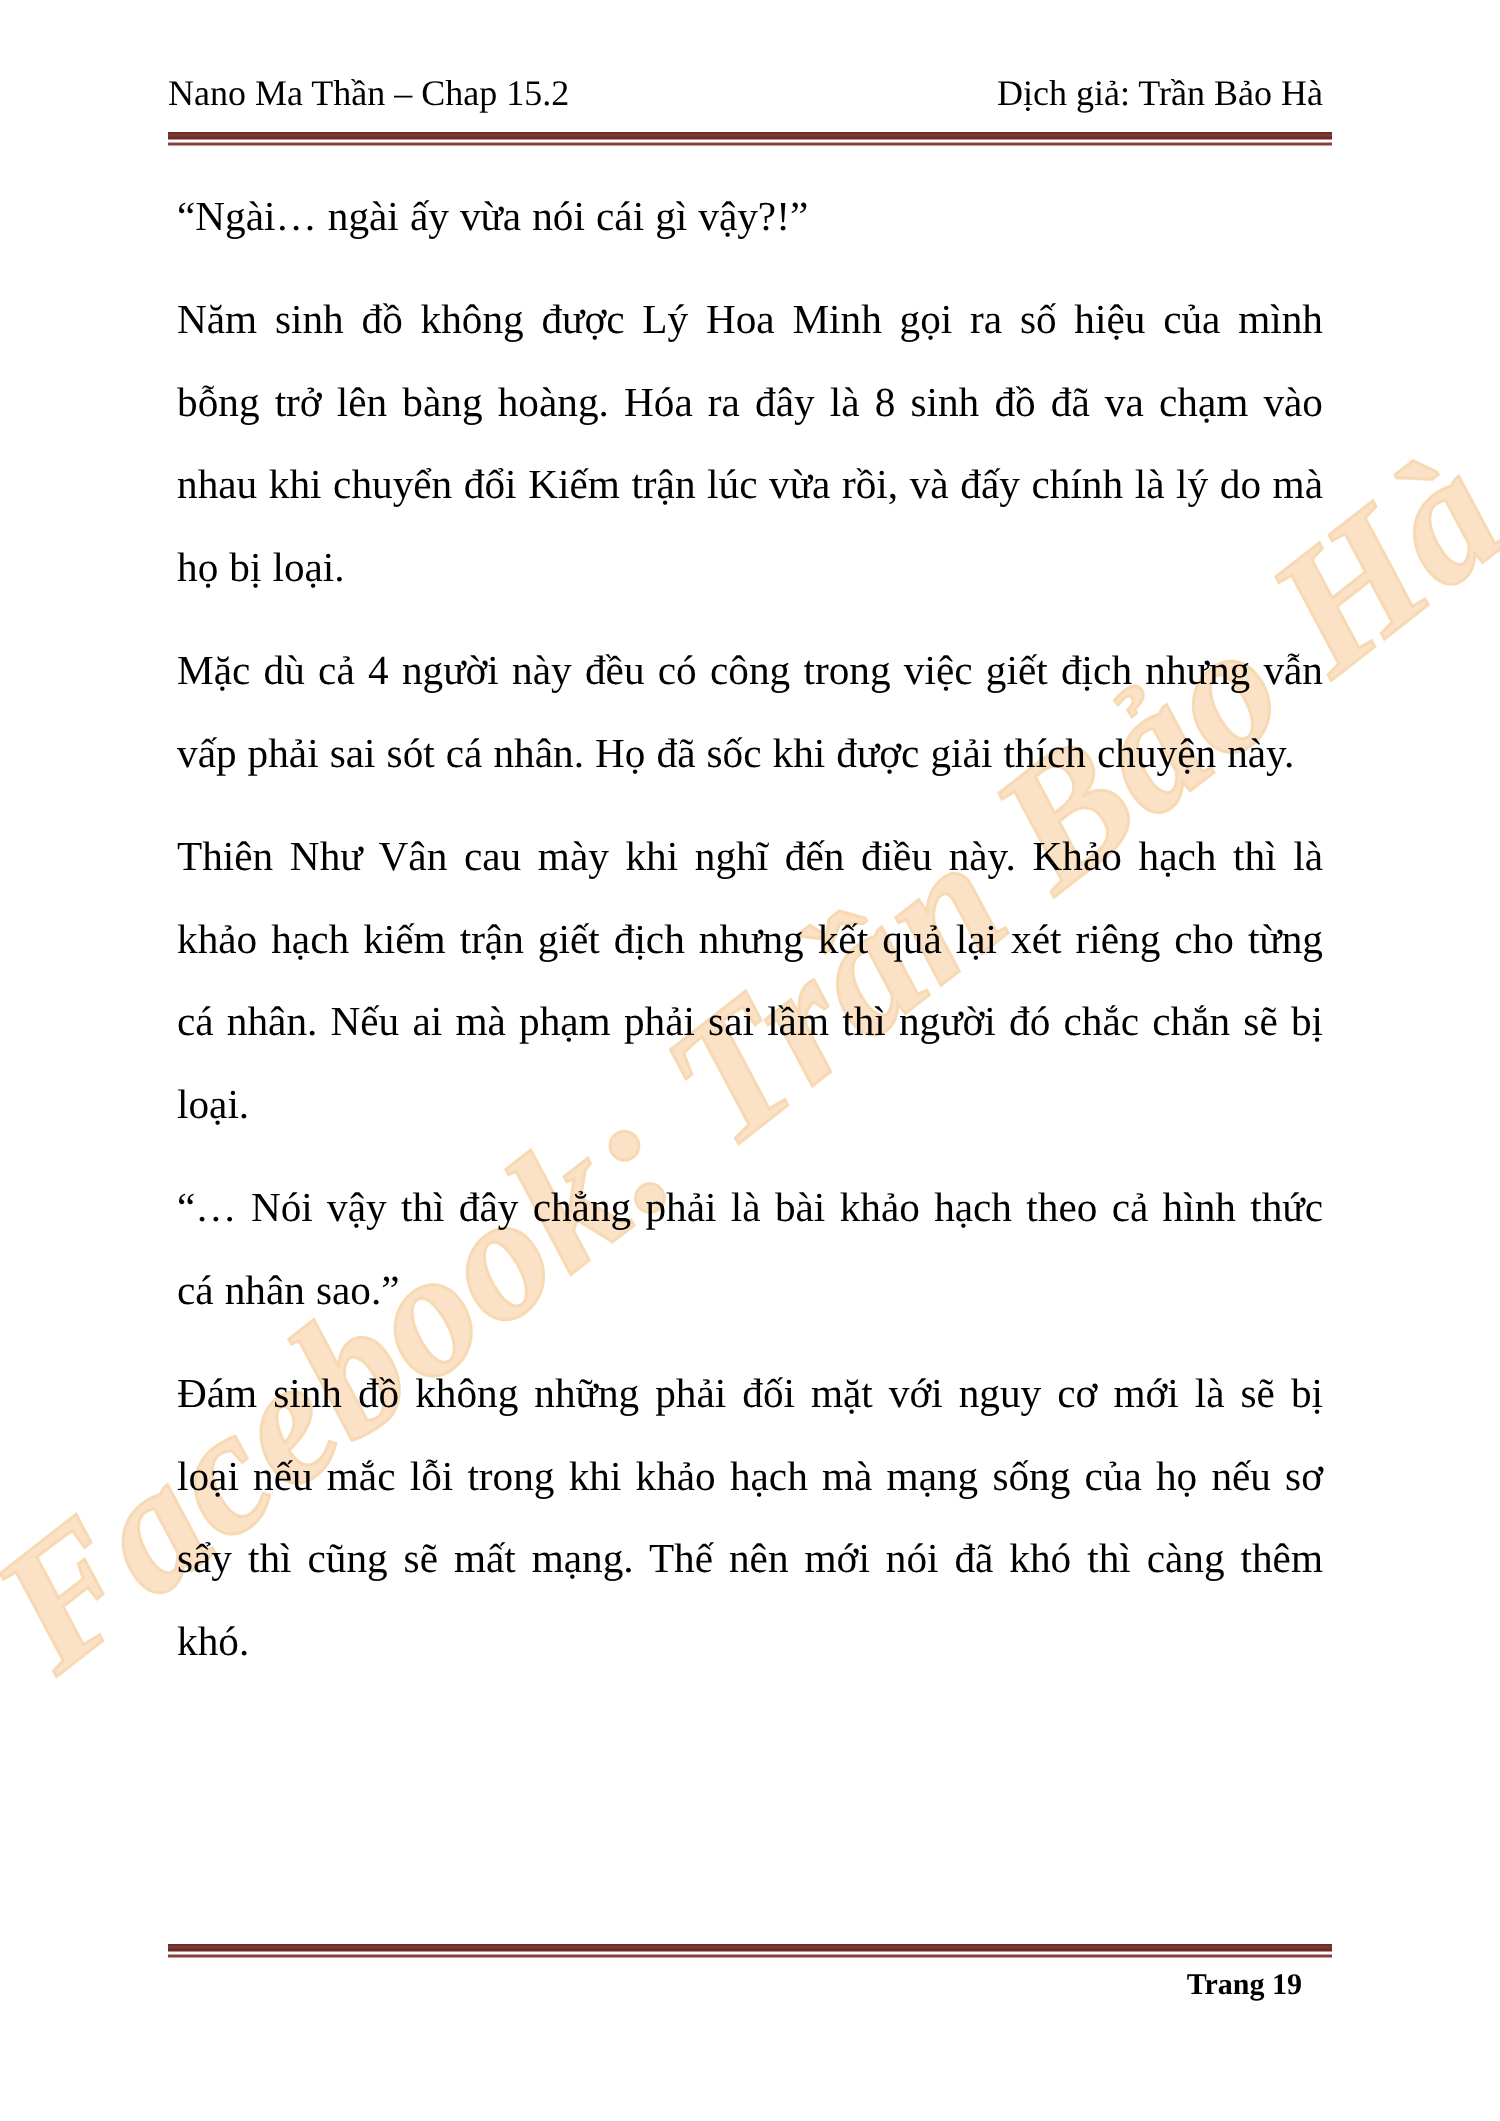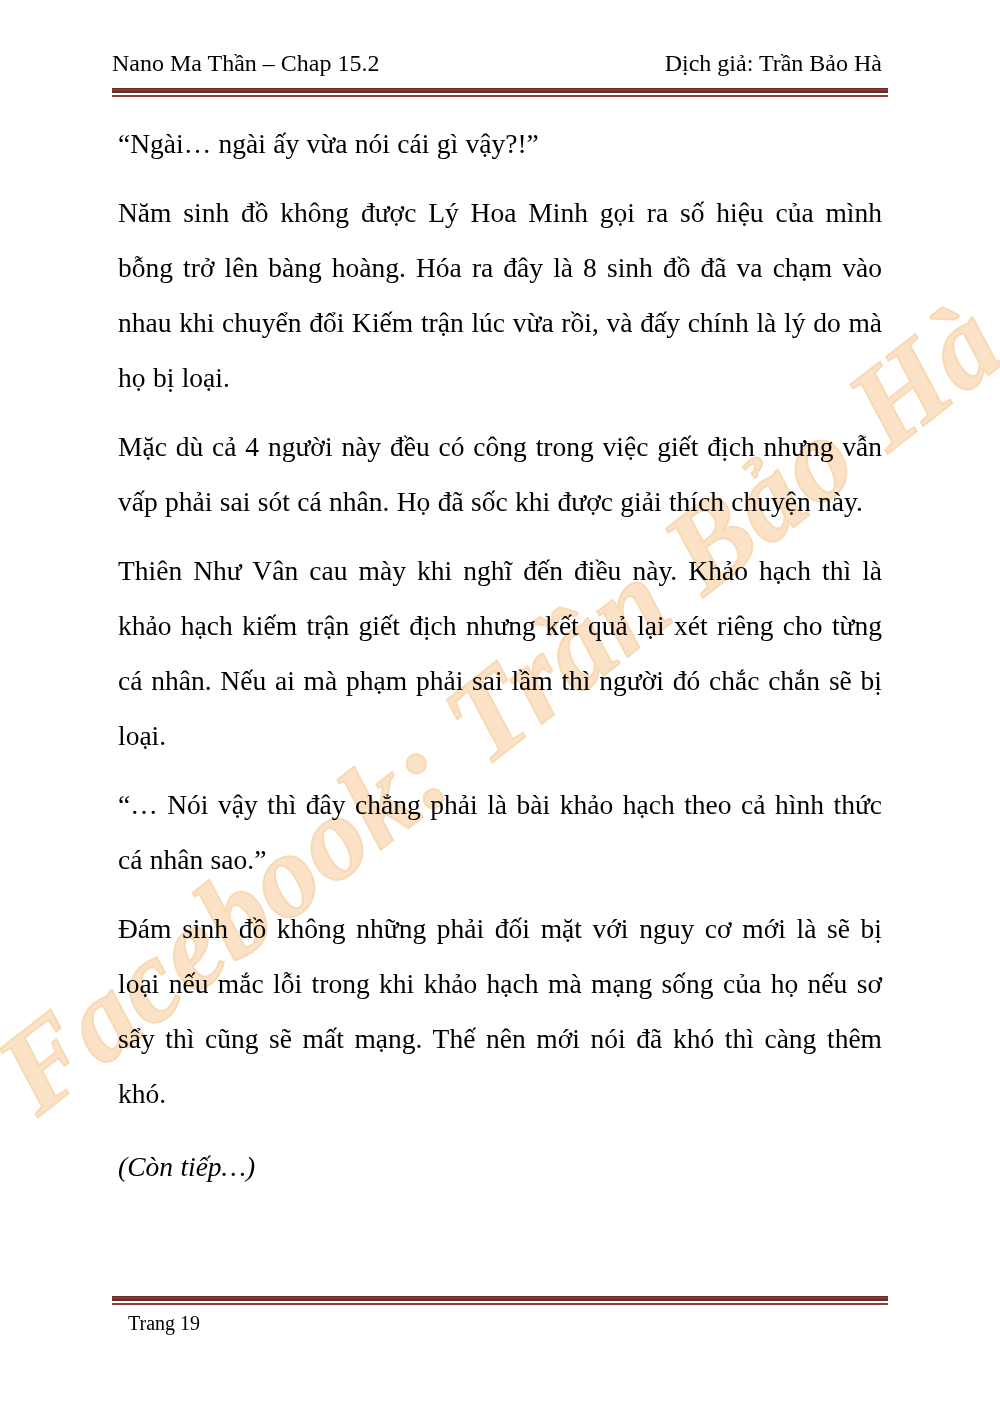--- a/index.html
+++ b/index.html
@@ -137,24 +137,25 @@
   }
   .para.italic {
     font-style: italic;
     text-align: left;
     margin-top: 18px;
   }
 
   
   .footer {
     position: absolute;
-    left: 128px;
+    left: 96px;
     top: 1310px;
     width: 776px;
-    text-align: left;
+    text-align: right;
+    font-weight: bold;
   }
   .footer-page {
     font-size: 20px;
     line-height: 26px;
     padding-right: 4px;
     display: inline-block;
   }
 </style>
 </head>
 <body>
@@ -178,21 +179,20 @@
       <div class="rule-thin"></div>
     </div>
 
     <div class="body-text">
       <p class="para">“Ngài… ngài ấy vừa nói cái gì vậy?!”</p>
       <p class="para">Năm sinh đồ không được Lý Hoa Minh gọi ra số hiệu của mình bỗng trở lên bàng hoàng. Hóa ra đây là 8 sinh đồ đã va chạm vào nhau khi chuyển đổi Kiếm trận lúc vừa rồi, và đấy chính là lý do mà họ bị loại.</p>
       <p class="para">Mặc dù cả 4 người này đều có công trong việc giết địch nhưng vẫn vấp phải sai sót cá nhân. Họ đã sốc khi được giải thích chuyện này.</p>
       <p class="para">Thiên Như Vân cau mày khi nghĩ đến điều này. Khảo hạch thì là khảo hạch kiếm trận giết địch nhưng kết quả lại xét riêng cho từng cá nhân. Nếu ai mà phạm phải sai lầm thì người đó chắc chắn sẽ bị loại.</p>
       <p class="para">“… Nói vậy thì đây chẳng phải là bài khảo hạch theo cả hình thức cá nhân sao.”</p>
       <p class="para">Đám sinh đồ không những phải đối mặt với nguy cơ mới là sẽ bị loại nếu mắc lỗi trong khi khảo hạch mà mạng sống của họ nếu sơ sẩy thì cũng sẽ mất mạng. Thế nên mới nói đã khó thì càng thêm khó.</p>
-      <p class="para italic">(Còn tiếp…)</p>
     </div>
 
     <div class="rule footer-rule">
       <div class="rule-thick"></div>
       <div class="rule-thick-inner"></div>
       <div class="rule-thin"></div>
     </div>
 
     <div class="footer">
       <span class="footer-page">Trang 19</span>

